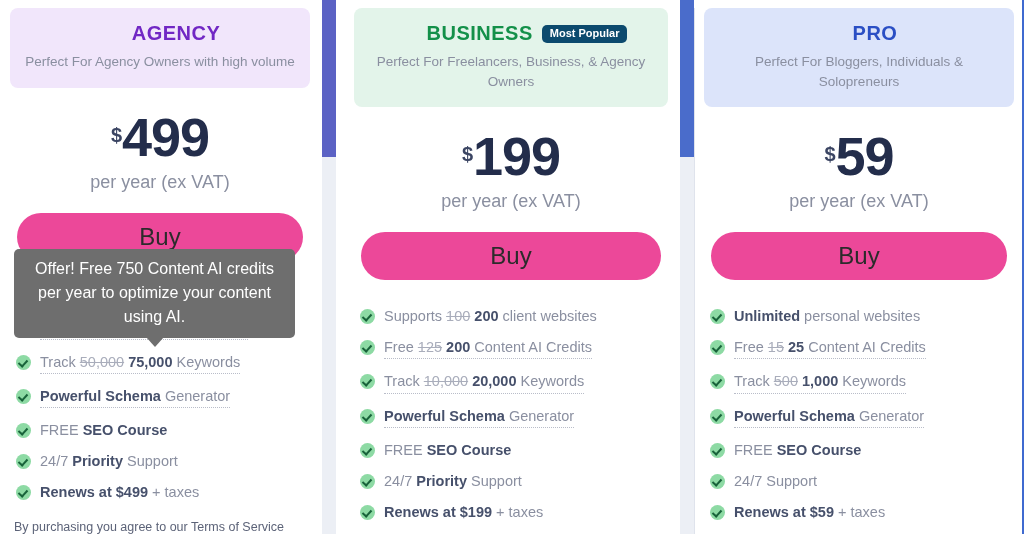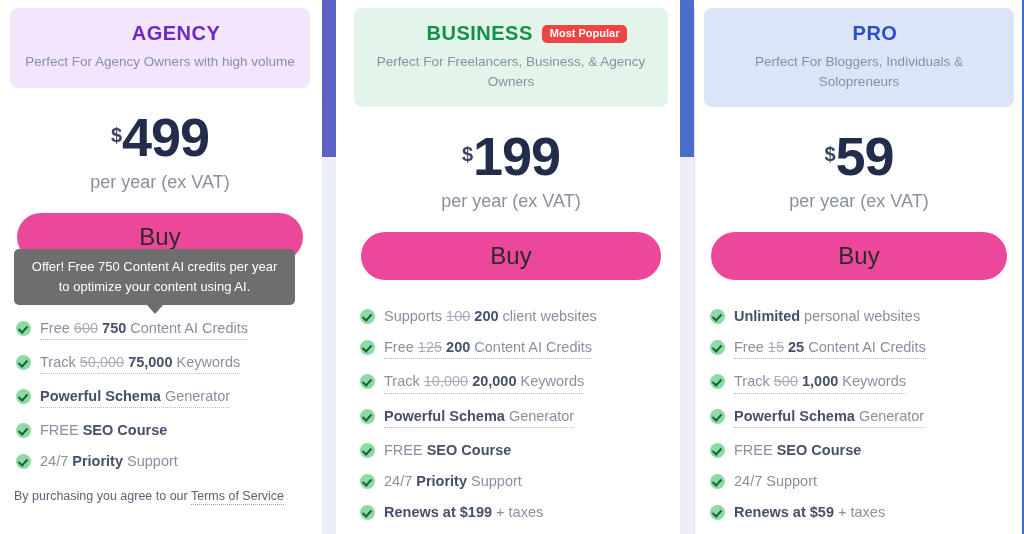--- a/index.html
+++ b/index.html
@@ -62,21 +62,21 @@
     font-size: 20px;
     font-weight: bold;
     letter-spacing: 0.5px;
     margin-left: 32px;
   }
   .plan-title.agency   { color: #7127c4; }
   .plan-title.business { color: #139049; }
   .plan-title.pro      { color: #2b4fc4; }
 
   .badge {
-    background: #ef4444;
+    background: #0c4a6e;
     color: #ffffff;
     font-size: 11px;
     font-weight: bold;
     padding: 3px 8px 4px;
     border-radius: 5px;
     white-space: nowrap;
     line-height: 1;
   }
 
   .plan-sub {
@@ -176,21 +176,21 @@
   
   .tooltip {
     position: absolute;
     left: 14px;
     top: 249px;
     width: 281px;
     background: #6e6e6e;
     color: #ffffff;
     border-radius: 5px;
     padding: 8px 12px 9px;
-    font-size: 13px;
+    font-size: 16px;
     line-height: 1.5;
     text-align: center;
     z-index: 40;
   }
   .tooltip::after {
     content: "";
     position: absolute;
     left: 50%;
     bottom: -9px;
     margin-left: -9px;
@@ -273,20 +273,24 @@
             <span class="feat-text dotted"><b>Powerful Schema</b> Generator</span>
           </div>
           <div class="feat">
             <span class="tick"></span>
             <span class="feat-text">FREE <b>SEO Course</b></span>
           </div>
           <div class="feat">
             <span class="tick"></span>
             <span class="feat-text">24/7 <b>Priority</b> Support</span>
           </div>
+          <div class="feat">
+            <span class="tick"></span>
+            <span class="feat-text"><b>Renews at $499</b> + taxes</span>
+          </div>
         </div>
 
       <div class="foot">
         <span>By purchasing you agree to our </span><a href="#">Terms of Service</a>
       </div>
     </div>
 
     <div class="tooltip">Offer! Free 750 Content AI credits per year to optimize your content using AI.</div>
   </div>
 

